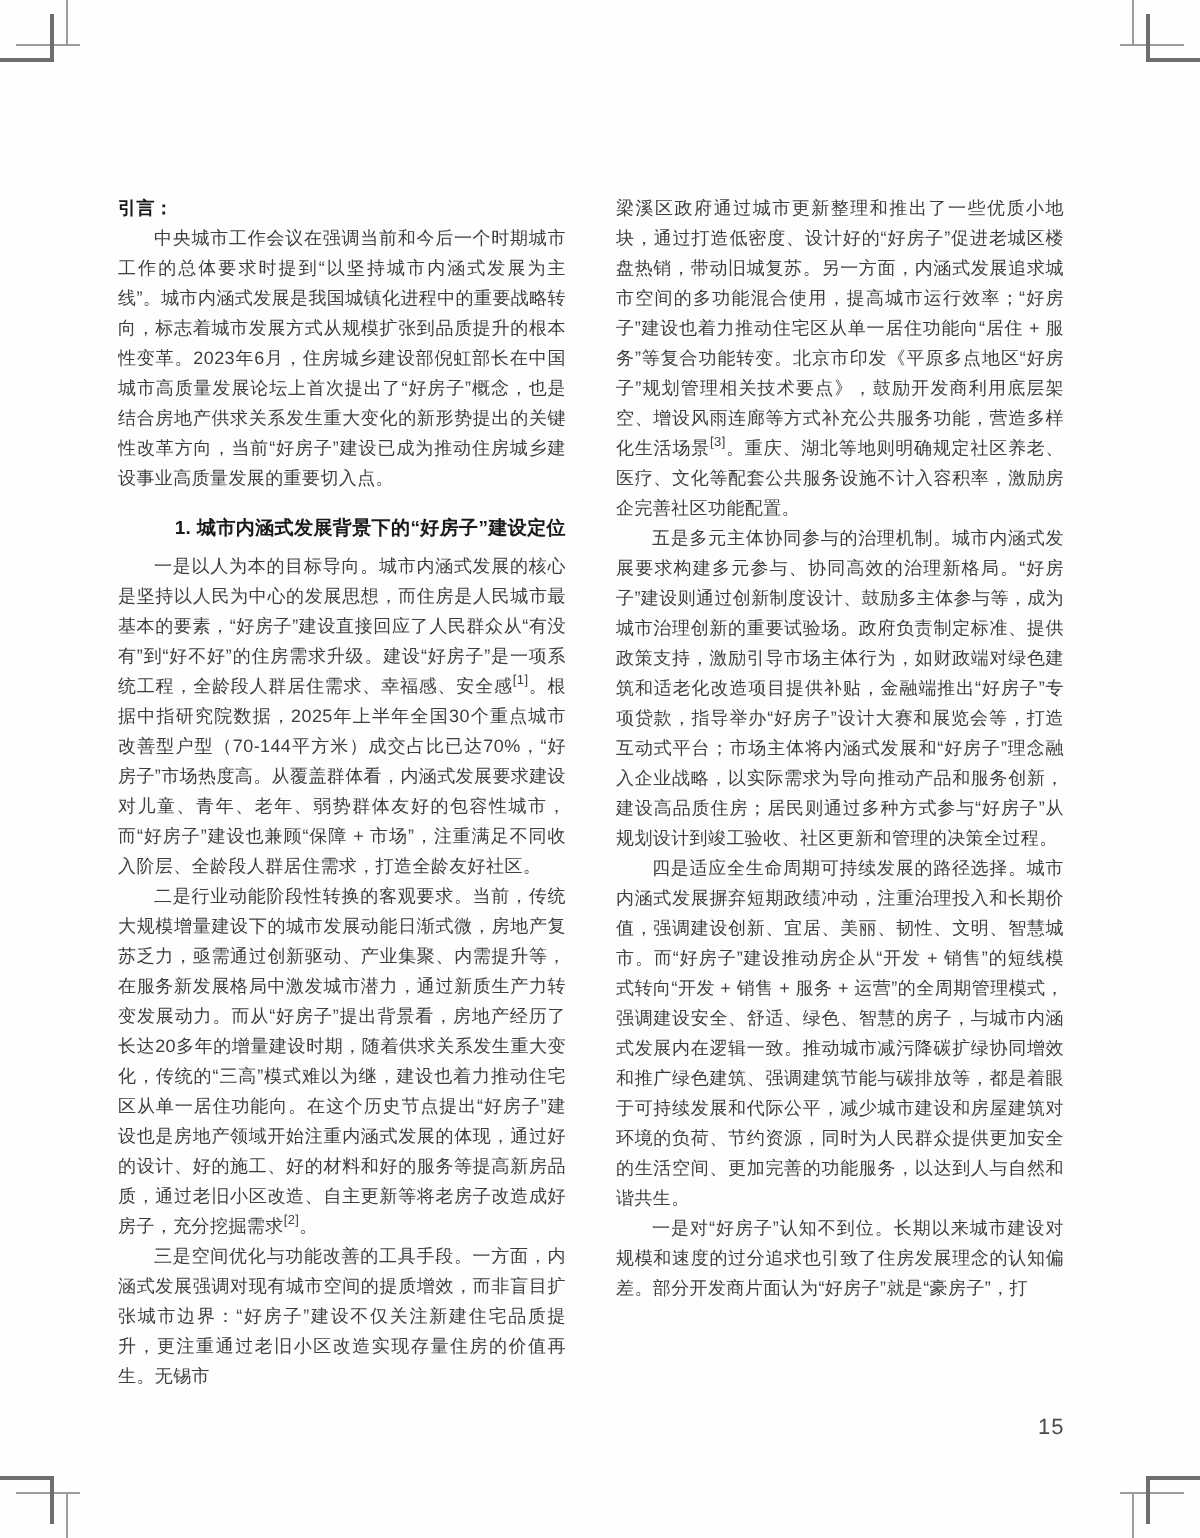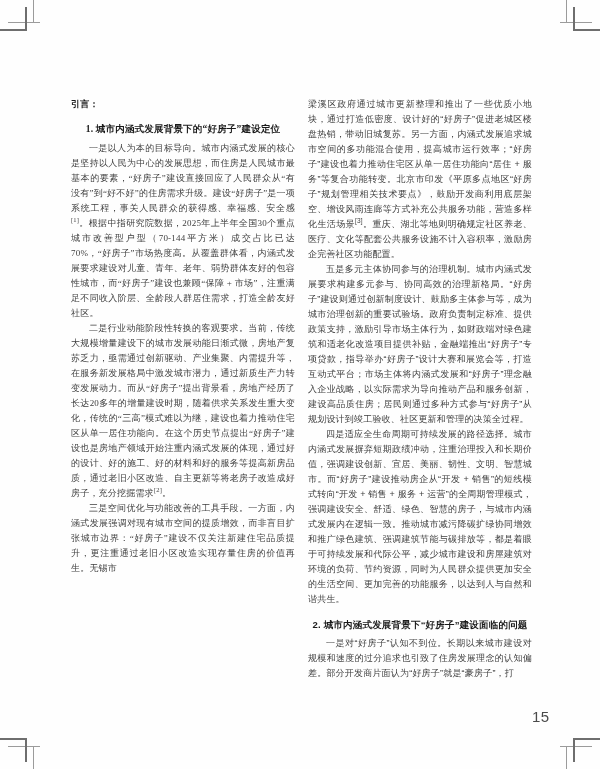--- a/index.html
+++ b/index.html
@@ -23,34 +23,34 @@
   .crop-bl { left: 0; bottom: 0; transform: scaleY(-1); }
   .crop-br { right: 0; bottom: 0; transform: scale(-1,-1); }
 
   
   .col {
     position: absolute; top: 97px; width: 224px; height: 618px;
     font-size: 9px; line-height: 15px; color: #3e3e3e;
     text-align: justify; overflow: hidden;
     letter-spacing: 0.2px;
   }
-  .col-left  { left: 71px; font-family: Liberation Serif, serif; }
+  .col-left  { left: 59px; }
   .col-right { left: 308px; }
   .para { margin: 0; }
   .indent { text-indent: 2em; }
   .intro-label { margin: 0; font-weight: bold; color: #1a1a1a; }
   .heading {
     margin: 10px 0 4px 0; font-size: 9.5px; line-height: 15px;
-    font-weight: bold; color: #1a1a1a; text-align: center; text-indent: 0;
+    font-weight: bold; color: #1a1a1a; text-align: right; text-indent: 0;
   }
   sup.ref { font-size: 6.5px; line-height: 0; color: #3e3e3e; }
 
   .page-number {
-    position: absolute; left: 532px; top: 708px;
-    font-size: 15px; color: #4a4a4a; letter-spacing: 0.5px;
+    position: absolute; left: 519px; top: 708px;
+    font-size: 11px; color: #4a4a4a; letter-spacing: 0.5px;
   }
 </style>
 </head>
 <body>
 
 <div class="sheet">
 
   <div class="crop crop-tl">
     <div class="lv"></div>
     <div class="lh"></div>
@@ -71,29 +71,29 @@
   </div>
   <div class="crop crop-br">
     <div class="lv"></div>
     <div class="lh"></div>
     <div class="dh"></div>
     <div class="dv"></div>
   </div>
 
   <div class="col col-left">
     <p class="intro-label">引言：</p>
+    <p class="para indent">中央城市工作会议在强调当前和今后一个时期城市工作的总体要求时提到“以坚持城市内涵式发展为主线”。城市内涵式发展是我国城镇化进程中的重要战略转向，标志着城市发展方式从规模扩张到品质提升的根本性变革。2023年6月，住房城乡建设部倪虹部长在中国城市高质量发展论坛上首次提出了“好房子”概念，也是结合房地产供求关系发生重大变化的新形势提出的关键性改革方向，当前“好房子”建设已成为推动住房城乡建设事业高质量发展的重要切入点。</p>
     <h3 class="heading">1. 城市内涵式发展背景下的“好房子”建设定位</h3>
-    <p class="para indent"><span>一是以人为本的目标导向。城市内涵式发展的核心是坚持以人民为中心的发展思想，而住房是人民城市最基本的要素，“好房子”建设直接回应了人民群众从“有没有”到“好不好”的住房需求升级。建设“好房子”是一项系统工程，事关人民群众的获得感、幸福感、安全感</span><sup class="ref">[1]</sup><span>。根据中指研究院数据，2025年上半年全国30个重点城市改善型户型（70-144平方米）成交占比已达70%，“好房子”市场热度高。从覆盖群体看，内涵式发展要求建设对儿童、青年、老年、弱势群体友好的包容性城市，而“好房子”建设也兼顾“保障 + 市场”，注重满足不同收入阶层、全龄段人群居住需求，打造全龄友好社区。</span></p>
+    <p class="para indent"><span>一是以人为本的目标导向。城市内涵式发展的核心是坚持以人民为中心的发展思想，而住房是人民城市最基本的要素，“好房子”建设直接回应了人民群众从“有没有”到“好不好”的住房需求升级。建设“好房子”是一项系统工程，全龄段人群居住需求、幸福感、安全感</span><sup class="ref">[1]</sup><span>。根据中指研究院数据，2025年上半年全国30个重点城市改善型户型（70-144平方米）成交占比已达70%，“好房子”市场热度高。从覆盖群体看，内涵式发展要求建设对儿童、青年、老年、弱势群体友好的包容性城市，而“好房子”建设也兼顾“保障 + 市场”，注重满足不同收入阶层、全龄段人群居住需求，打造全龄友好社区。</span></p>
     <p class="para indent"><span>二是行业动能阶段性转换的客观要求。当前，传统大规模增量建设下的城市发展动能日渐式微，房地产复苏乏力，亟需通过创新驱动、产业集聚、内需提升等，在服务新发展格局中激发城市潜力，通过新质生产力转变发展动力。而从“好房子”提出背景看，房地产经历了长达20多年的增量建设时期，随着供求关系发生重大变化，传统的“三高”模式难以为继，建设也着力推动住宅区从单一居住功能向。在这个历史节点提出“好房子”建设也是房地产领域开始注重内涵式发展的体现，通过好的设计、好的施工、好的材料和好的服务等提高新房品质，通过老旧小区改造、自主更新等将老房子改造成好房子，充分挖掘需求</span><sup class="ref">[2]</sup><span>。</span></p>
     <p class="para indent">三是空间优化与功能改善的工具手段。一方面，内涵式发展强调对现有城市空间的提质增效，而非盲目扩张城市边界：“好房子”建设不仅关注新建住宅品质提升，更注重通过老旧小区改造实现存量住房的价值再生。无锡市</p>
   </div>
 
   <div class="col col-right">
     <p class="para"><span>梁溪区政府通过城市更新整理和推出了一些优质小地块，通过打造低密度、设计好的“好房子”促进老城区楼盘热销，带动旧城复苏。另一方面，内涵式发展追求城市空间的多功能混合使用，提高城市运行效率；“好房子”建设也着力推动住宅区从单一居住功能向“居住 + 服务”等复合功能转变。北京市印发《平原多点地区“好房子”规划管理相关技术要点》，鼓励开发商利用底层架空、增设风雨连廊等方式补充公共服务功能，营造多样化生活场景</span><sup class="ref">[3]</sup><span>。重庆、湖北等地则明确规定社区养老、医疗、文化等配套公共服务设施不计入容积率，激励房企完善社区功能配置。</span></p>
     <p class="para indent">五是多元主体协同参与的治理机制。城市内涵式发展要求构建多元参与、协同高效的治理新格局。“好房子”建设则通过创新制度设计、鼓励多主体参与等，成为城市治理创新的重要试验场。政府负责制定标准、提供政策支持，激励引导市场主体行为，如财政端对绿色建筑和适老化改造项目提供补贴，金融端推出“好房子”专项贷款，指导举办“好房子”设计大赛和展览会等，打造互动式平台；市场主体将内涵式发展和“好房子”理念融入企业战略，以实际需求为导向推动产品和服务创新，建设高品质住房；居民则通过多种方式参与“好房子”从规划设计到竣工验收、社区更新和管理的决策全过程。</p>
     <p class="para indent">四是适应全生命周期可持续发展的路径选择。城市内涵式发展摒弃短期政绩冲动，注重治理投入和长期价值，强调建设创新、宜居、美丽、韧性、文明、智慧城市。而“好房子”建设推动房企从“开发 + 销售”的短线模式转向“开发 + 销售 + 服务 + 运营”的全周期管理模式，强调建设安全、舒适、绿色、智慧的房子，与城市内涵式发展内在逻辑一致。推动城市减污降碳扩绿协同增效和推广绿色建筑、强调建筑节能与碳排放等，都是着眼于可持续发展和代际公平，减少城市建设和房屋建筑对环境的负荷、节约资源，同时为人民群众提供更加安全的生活空间、更加完善的功能服务，以达到人与自然和谐共生。</p>
-    <h3 class="heading">2. 城市内涵式发展背景下“好房子”建设面临的问题</h3>
     <p class="para indent">一是对“好房子”认知不到位。长期以来城市建设对规模和速度的过分追求也引致了住房发展理念的认知偏差。部分开发商片面认为“好房子”就是“豪房子”，打</p>
   </div>
 
   <div class="page-number">15</div>
 
 </div>
 
 </body></html>

